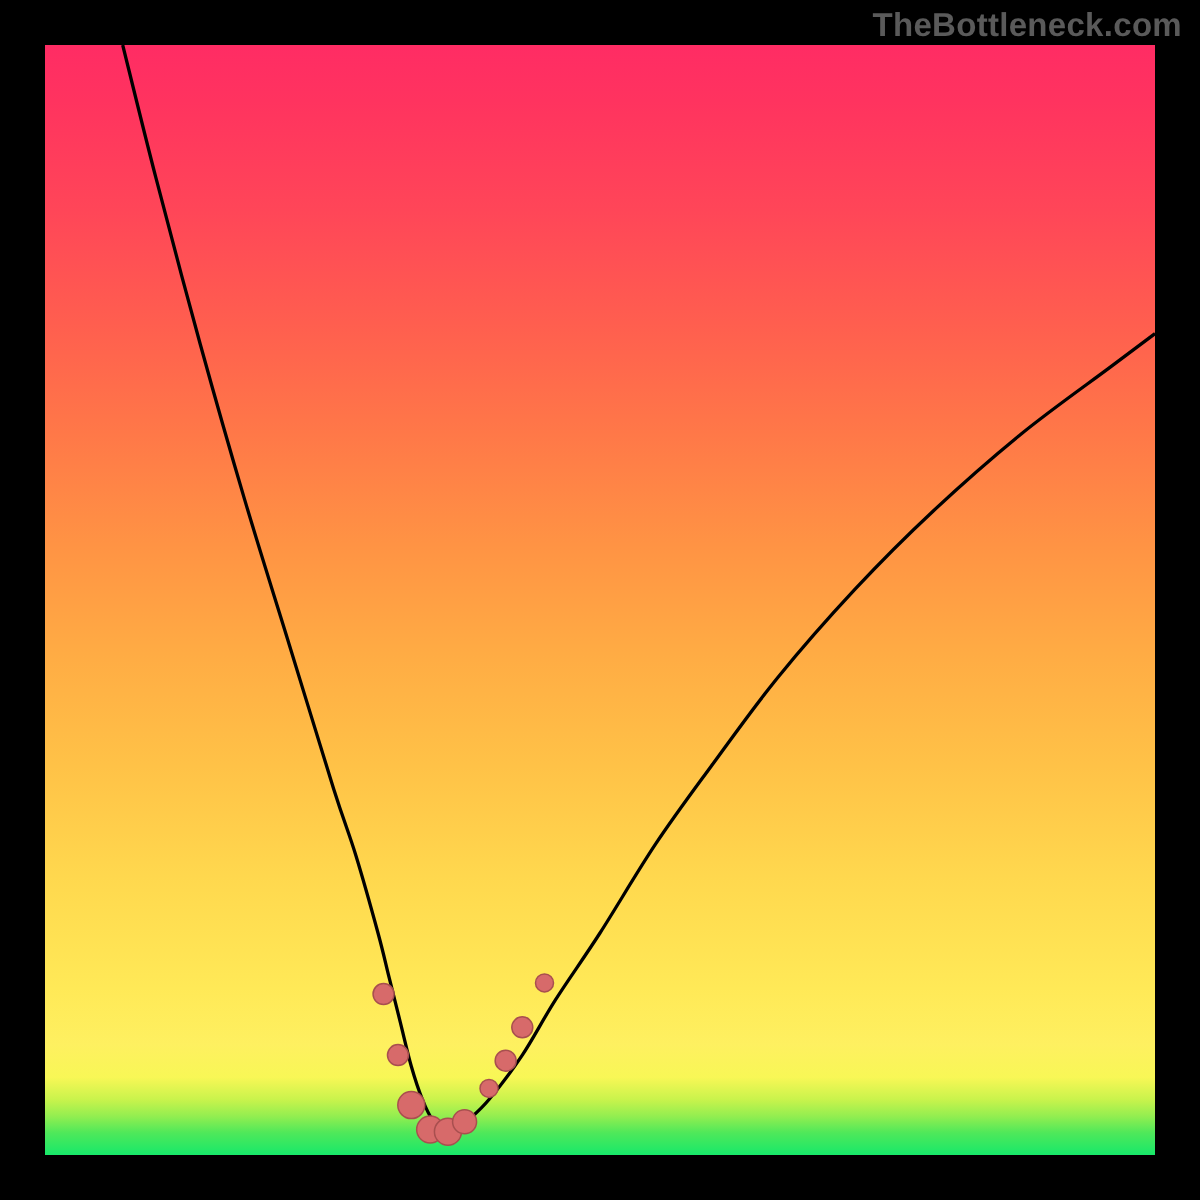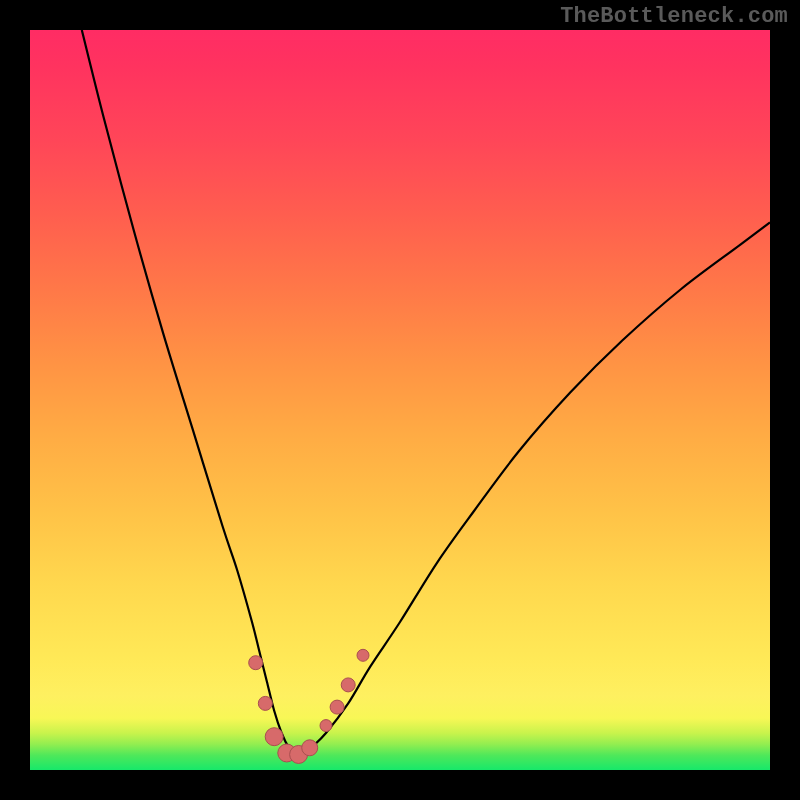--- a/index.html
+++ b/index.html
@@ -11,21 +11,20 @@
     font-family: Arial, Helvetica, sans-serif;
     overflow: hidden;
   }
   .frame {
     position: absolute;
     left: 0;
     top: 0;
     width: 800px;
     height: 800px;
     background: #000;
-    font-family: Liberation Mono, monospace;
   }
   .plot {
     position: absolute;
     left: 30px;
     top: 30px;
     width: 740px;
     height: 740px;
     background: linear-gradient(to top,
       #17e86a 0%,
       #4fe85a 2%,

